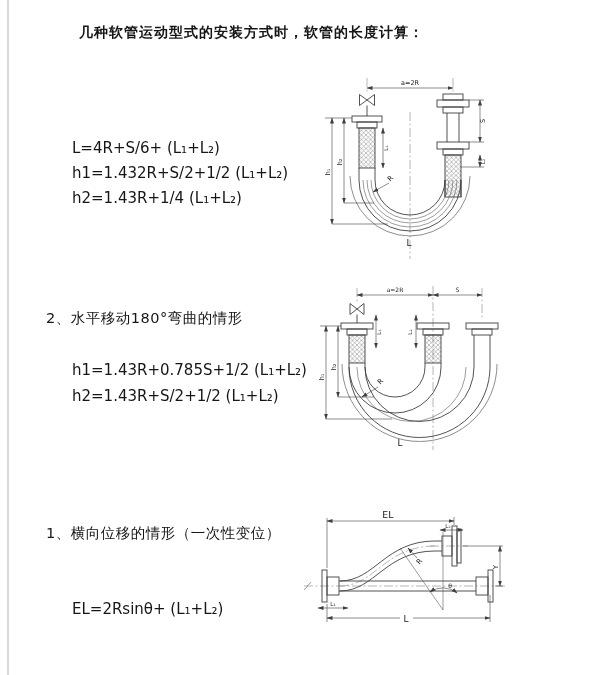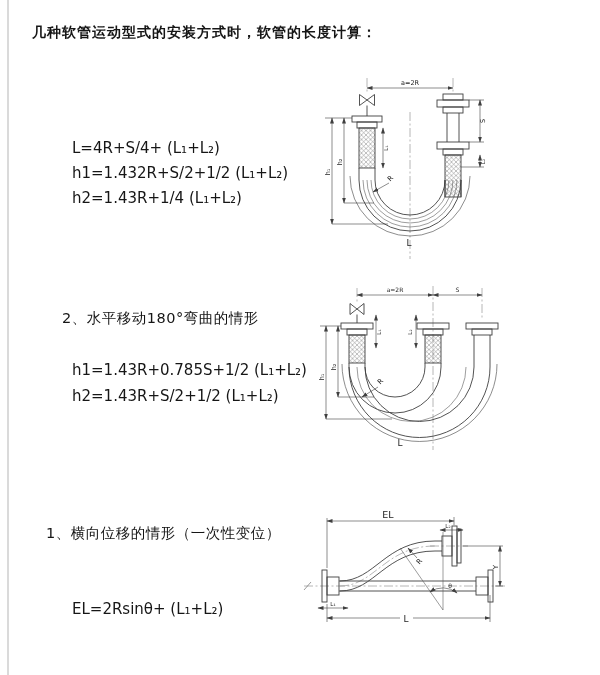--- a/index.html
+++ b/index.html
@@ -2,43 +2,43 @@
 <html><head>
 <meta charset="utf-8">
 <style>
   html,body { margin:0; padding:0; background:#ffffff; }
   #page {
     position:relative; width:600px; height:675px; background:#ffffff;
     font-family:"DejaVu Sans","Liberation Sans",sans-serif; overflow:hidden;
   }
   .scan-edge { position:absolute; left:7px; top:0; width:2px; height:675px; background:#dadada; }
   .t { position:absolute; white-space:pre; color:#161616; }
-  .title   { font-size:14px; letter-spacing:1px; font-weight:600; }
+  .title   { font-size:14px; letter-spacing:1px; font-weight:600;margin-left:47px; }
   .heading { font-size:14.5px; letter-spacing:0.5px; }
   .formula { font-size:15px; }
   svg { position:absolute; overflow:visible; }
   .dln  { stroke:#3f3f3f; stroke-width:0.9; fill:none; }
   .thin { stroke:#5a5a5a; stroke-width:0.6; fill:none; }
   .cl   { stroke:#7a7a7a; stroke-width:0.55; fill:none; stroke-dasharray:9 2.5 2 2.5; }
   .dim  { stroke:#3f3f3f; stroke-width:0.6; fill:none; }
   .lbl  { fill:#1c1c1c; }
 </style>
 </head>
 <body>
 
 <div id="page">
   <div class="scan-edge"></div>
 
   <div class="t title" style="left:32px; top:24px">几种软管运动型式的安装方式时，软管的长度计算：</div>
 
-  <div class="t formula" style="left:72px; top:139px">L=4R+S/4+ (L₁+L₂)</div>
+  <div class="t formula" style="left:72px; top:139px">L=4R+S/6+ (L₁+L₂)</div>
   <div class="t formula" style="left:72px; top:164px">h1=1.432R+S/2+1/2 (L₁+L₂)</div>
   <div class="t formula" style="left:72px; top:189px">h2=1.43R+1/4 (L₁+L₂)</div>
 
-  <div class="t heading" style="left:62px; top:309px">2、水平移动180°弯曲的情形</div>
+  <div class="t heading" style="left:46px; top:309px">2、水平移动180°弯曲的情形</div>
   <div class="t formula" style="left:72px; top:361px">h1=1.43R+0.785S+1/2 (L₁+L₂)</div>
   <div class="t formula" style="left:72px; top:387px">h2=1.43R+S/2+1/2 (L₁+L₂)</div>
 
   <div class="t heading" style="left:46px; top:524px">1、横向位移的情形（一次性变位）</div>
   <div class="t formula" style="left:72px; top:600px">EL=2Rsinθ+ (L₁+L₂)</div>
 
   <svg style="left:312px; top:72px" width="240" height="190" viewBox="0 0 240 190">
     <defs>
       <marker id="ae1" markerWidth="7" markerHeight="6" refX="5.5" refY="2.5" orient="auto" markerUnits="userSpaceOnUse">
         <path d="M0,0.5 L6,2.5 L0,4.5 Z" fill="#3f3f3f"></path>

